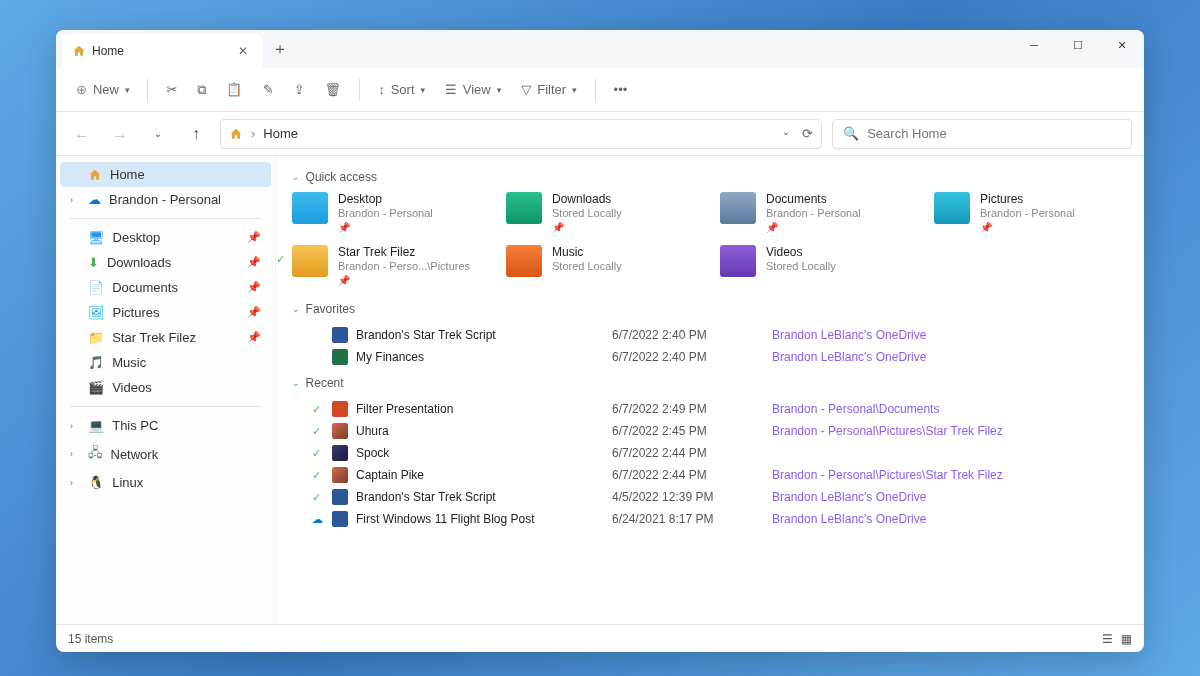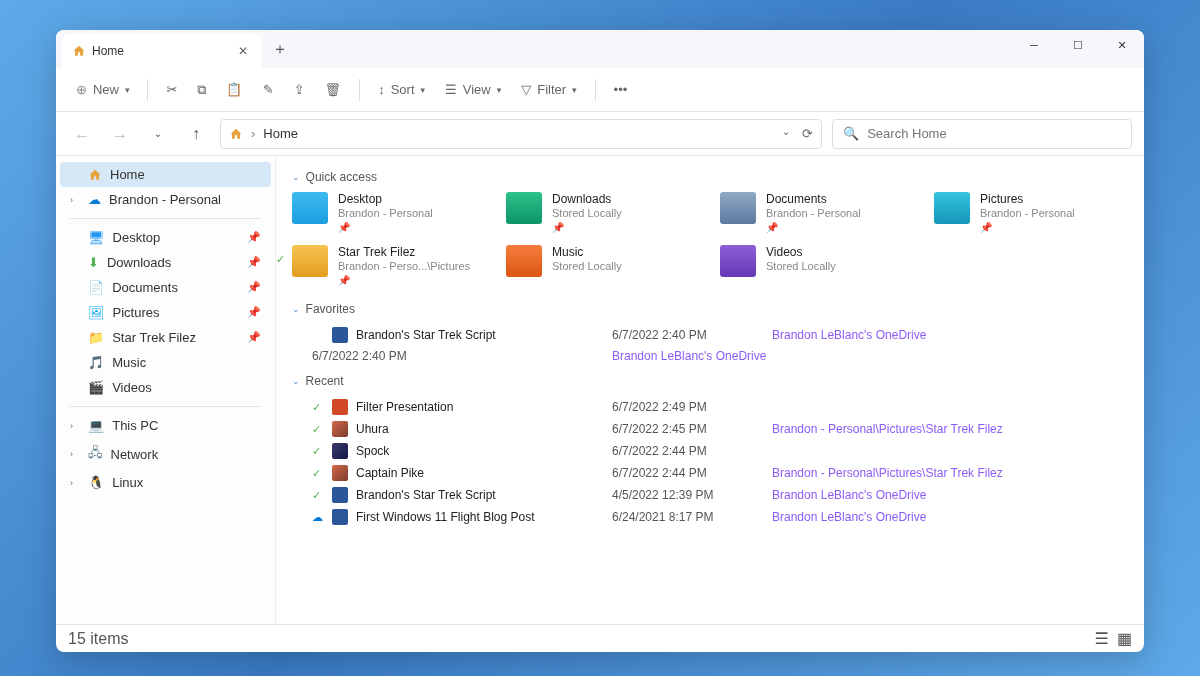--- a/index.html
+++ b/index.html
@@ -39,21 +39,21 @@
 .qa-text { display: flex; flex-direction: column; gap: 1px; }
 .qa-name { font-size: 12px; color: #222; }
 .qa-loc { font-size: 11px; color: #888; }
 .qa-pin { font-size: 10px; color: #999; margin-top: 2px; }
 .file-row { display: grid; grid-template-columns: 300px 160px 1fr; align-items: center; padding: 3px 0 3px 20px; font-size: 12px; cursor: pointer; }
 .file-name { display: flex; align-items: center; gap: 8px; color: #222; }
 .file-name .sync { color: #4caf50; font-size: 11px; width: 12px; }
 .file-icon { width: 16px; height: 16px; border-radius: 2px; flex-shrink: 0; }
 .file-date { color: #555; }
 .file-loc { color: #8b5cf6; }
-.statusbar { height: 28px; border-top: 1px solid #e5e5e5; display: flex; align-items: center; padding: 0 12px; font-size: 16px; color: #555; }
+.statusbar { height: 28px; border-top: 1px solid #e5e5e5; display: flex; align-items: center; padding: 0 12px; font-size: 12px; color: #555; }
 .statusbar .views { margin-left: auto; display: flex; gap: 8px; color: #555; }
 .folder-blue { background: linear-gradient(#3dbbf0,#1b9de0); }
 .folder-green { background: linear-gradient(#2bc18a,#0d9466); }
 .folder-gray { background: linear-gradient(#8fa8c4,#5d7a9e); }
 .folder-cyan { background: linear-gradient(#35c4e0,#1496b8); }
 .folder-yellow { background: linear-gradient(#f6c453,#e39c1f); }
 .folder-orange { background: linear-gradient(#f77d3c,#da5614); }
 .folder-purple { background: linear-gradient(#8d5ed6,#6538b4); }
 .doc-word { background:#2b579a; }
 .doc-excel { background:#217346; }
@@ -304,35 +304,41 @@
       <div class="file-row">
         <div class="file-name">
             <span class="sync"></span>
             <span class="file-icon doc-word"></span>
             <span>Brandon's Star Trek Script</span>
           </div>
         <div class="file-date">6/7/2022 2:40 PM</div>
         <div class="file-loc">Brandon LeBlanc's OneDrive</div>
       </div>
       <div class="file-row">
+        <div class="file-name">
+            <span class="sync"></span>
+            <span class="file-icon doc-excel"></span>
+            <span>My Finances</span>
+          </div>
         <div class="file-date">6/7/2022 2:40 PM</div>
         <div class="file-loc">Brandon LeBlanc's OneDrive</div>
       </div>
 
       <div class="section-header" style="margin-top:8px">
         <span class="chev">⌄</span>
         <span>Recent</span>
       </div>
       <div class="file-row">
         <div class="file-name">
             <span class="sync">✓</span>
             <span class="file-icon doc-ppt"></span>
             <span>Filter Presentation</span>
           </div>
         <div class="file-date">6/7/2022 2:49 PM</div>
+        <div class="file-loc">Brandon - Personal\Documents</div>
       </div>
       <div class="file-row">
         <div class="file-name">
             <span class="sync">✓</span>
             <span class="file-icon doc-img"></span>
             <span>Uhura</span>
           </div>
         <div class="file-date">6/7/2022 2:45 PM</div>
         <div class="file-loc">Brandon - Personal\Pictures\Star Trek Filez</div>
       </div>

